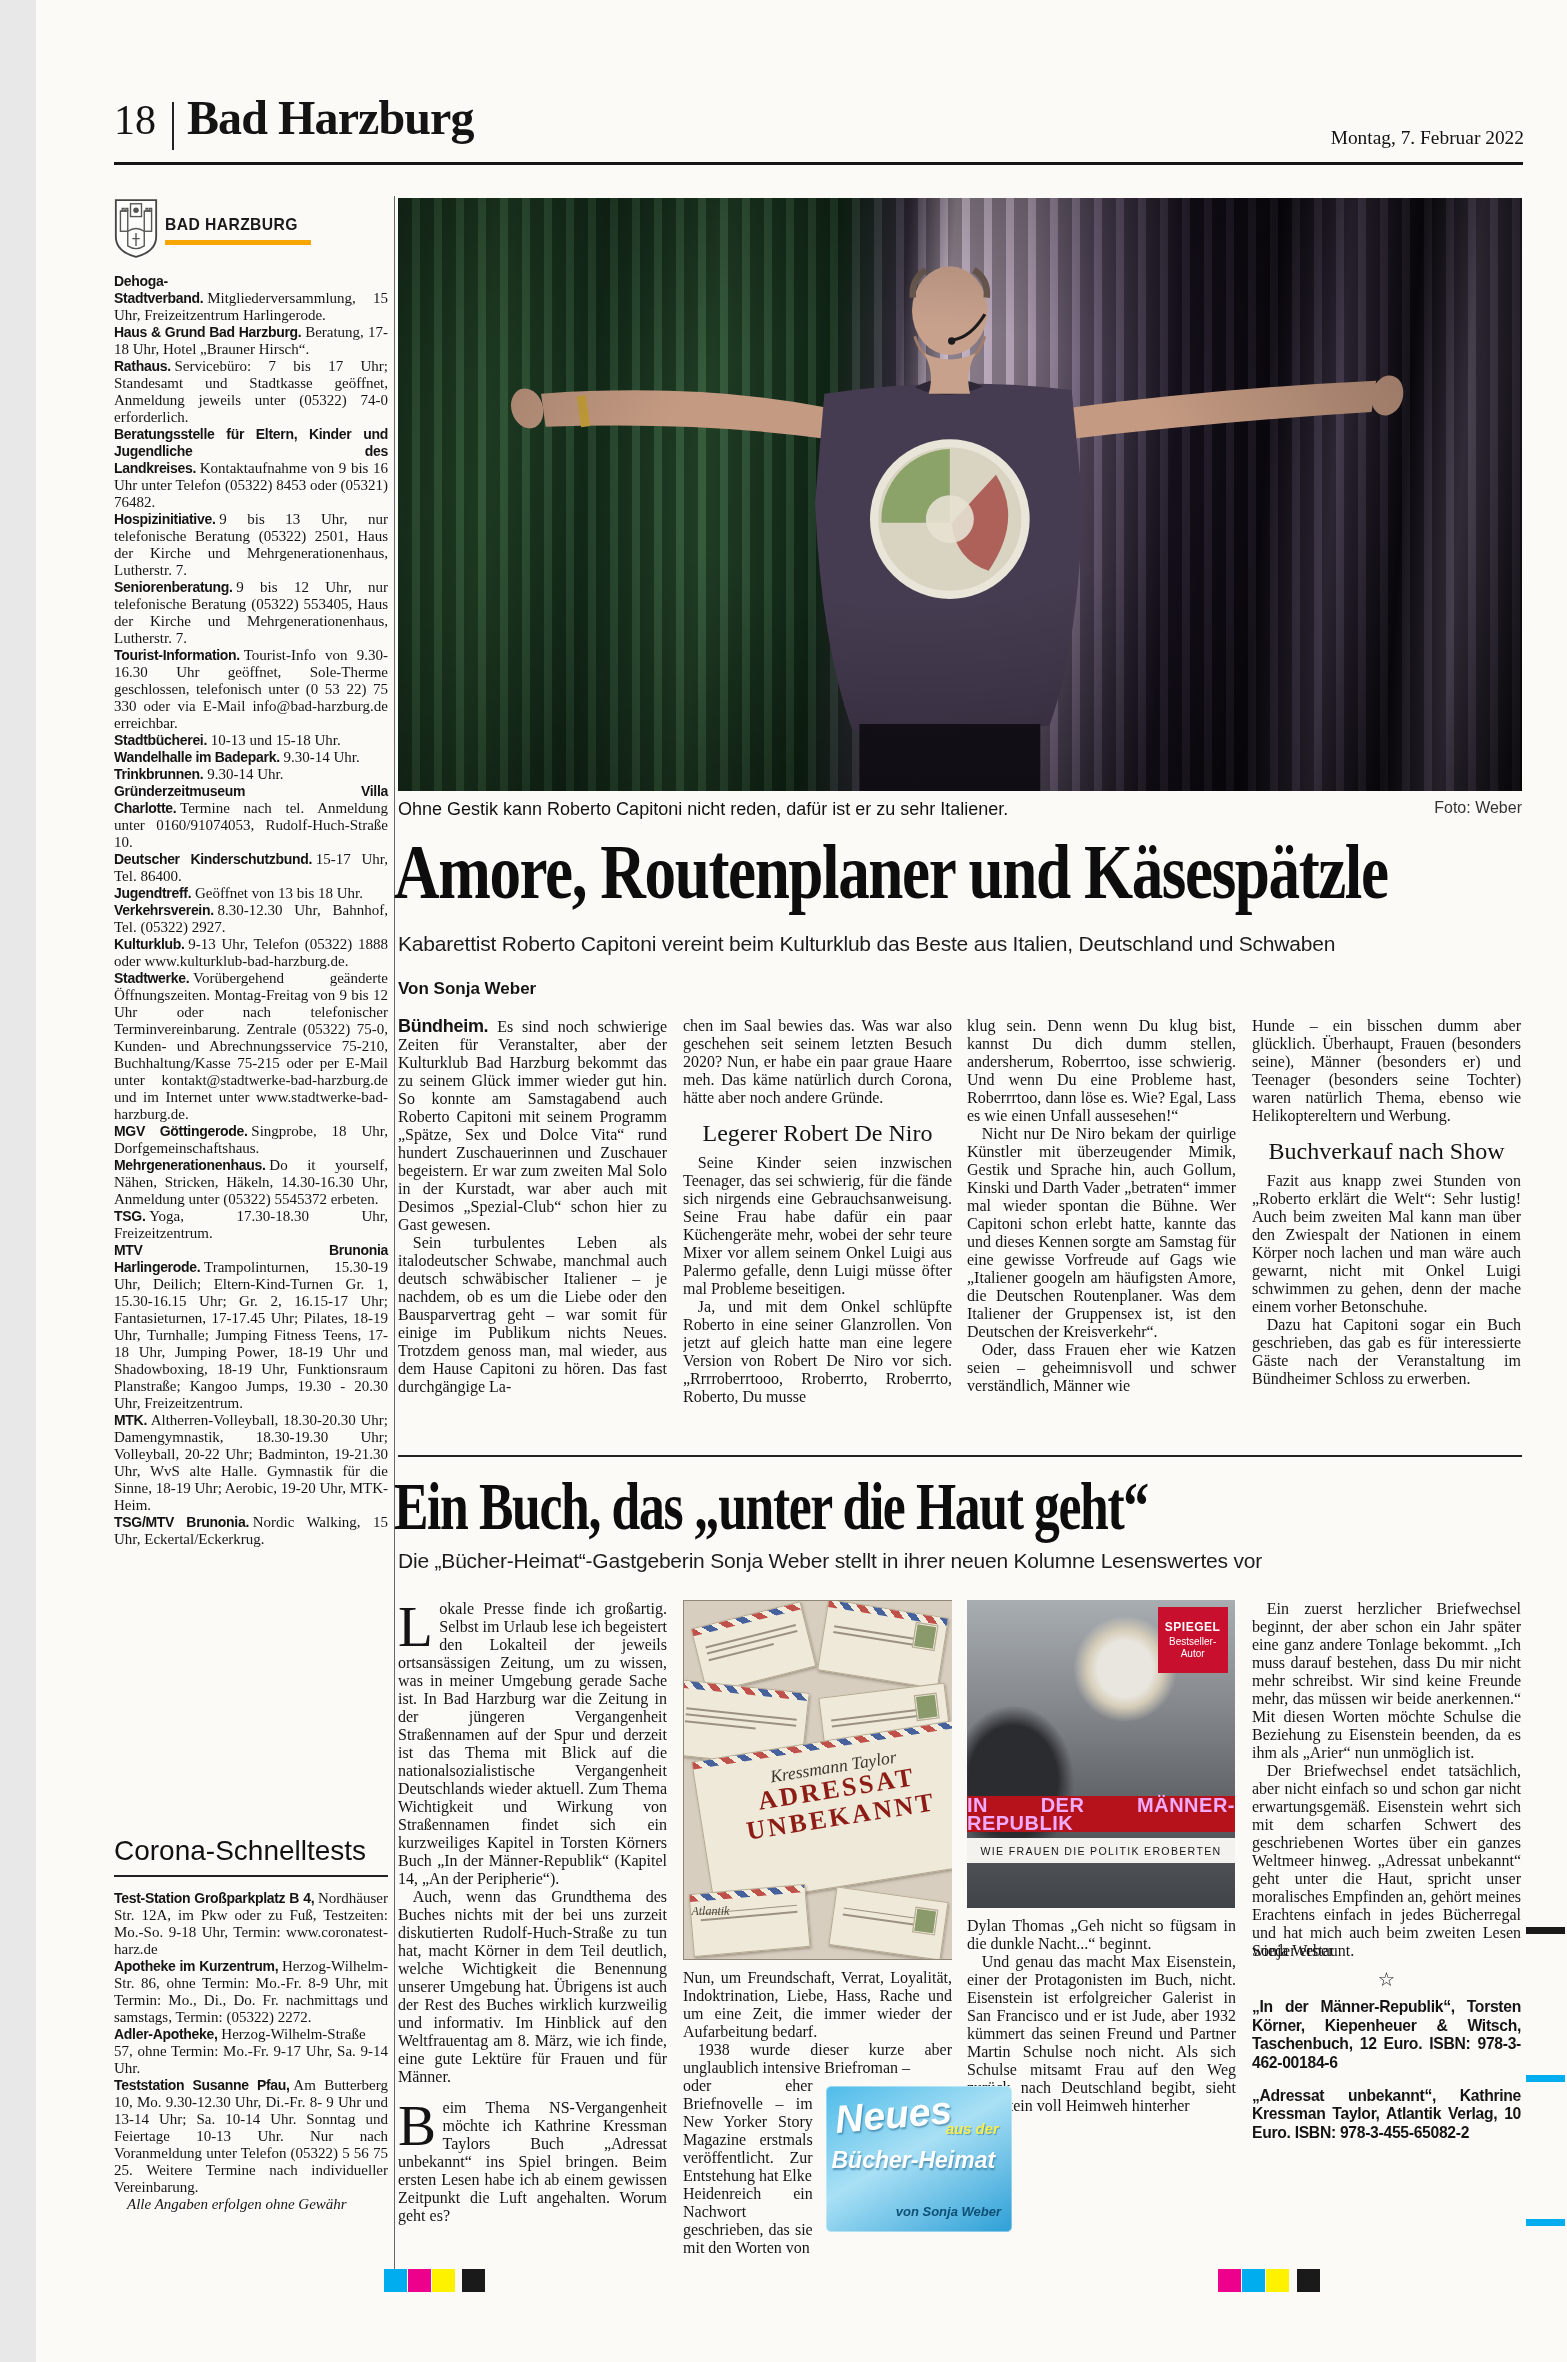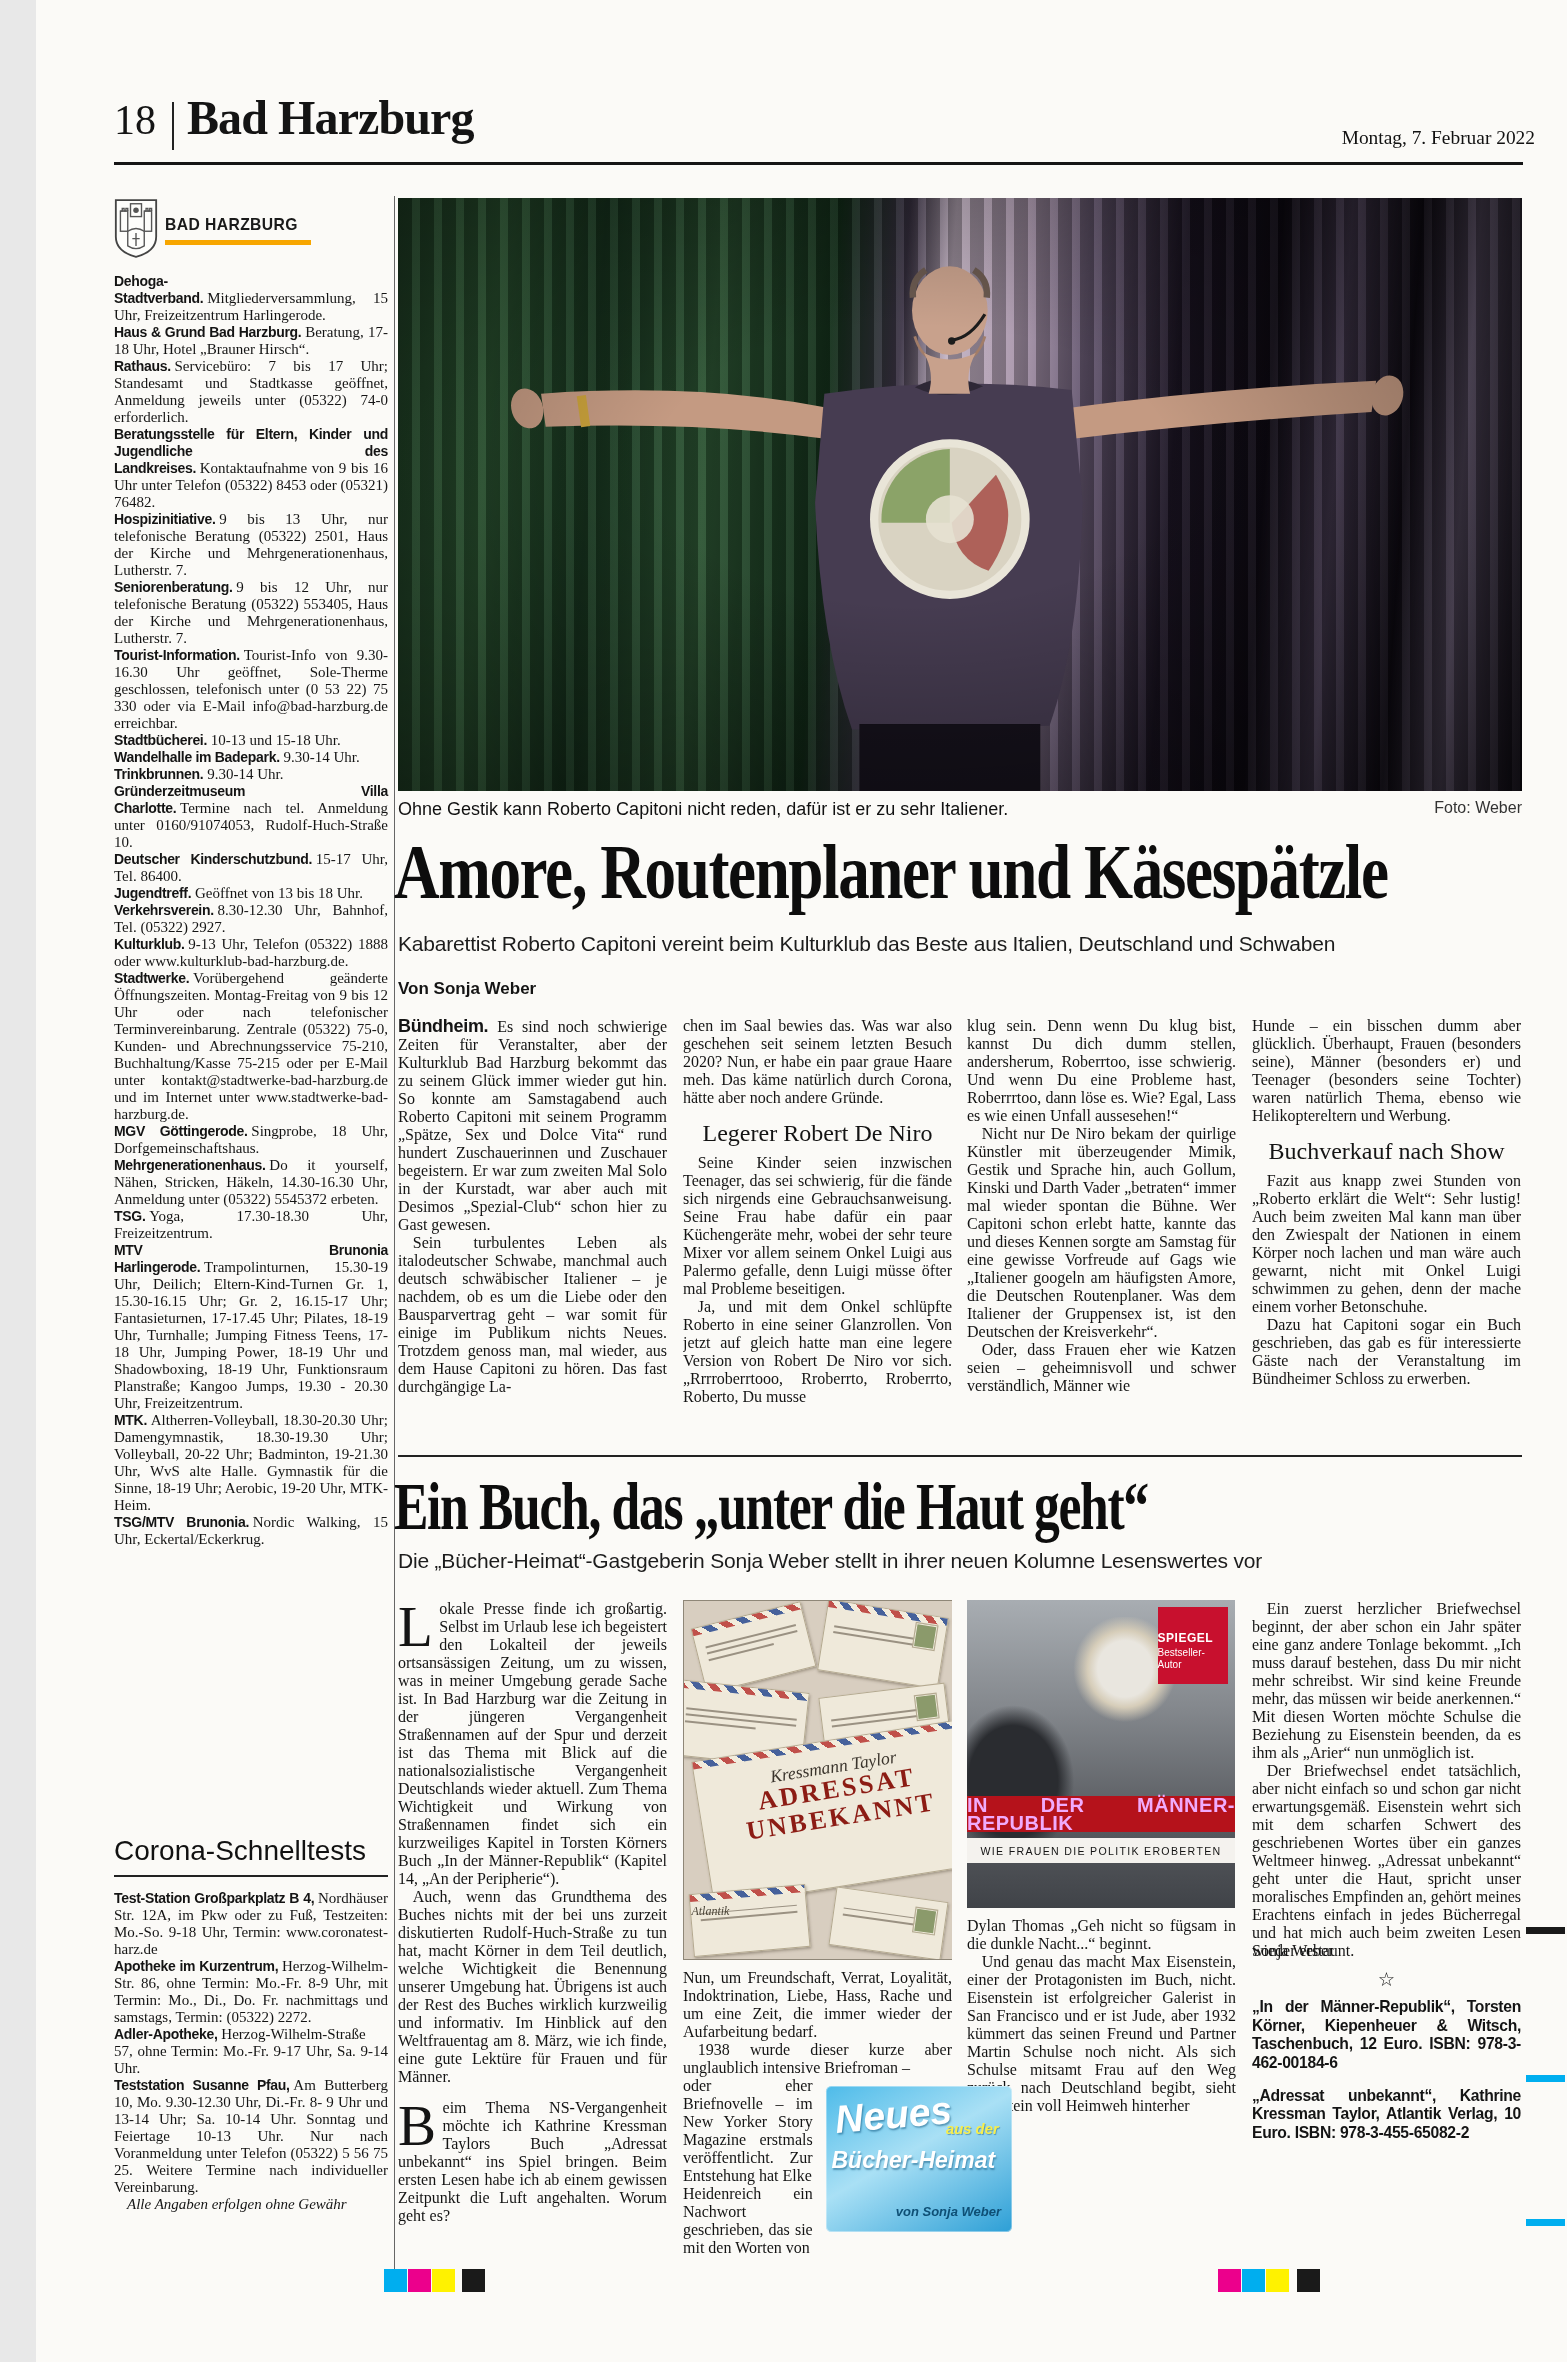--- a/index.html
+++ b/index.html
@@ -4,21 +4,21 @@
 <style>
   html,body{margin:0;padding:0;background:#e8e8e8;}
   .page{position:relative;width:1567px;height:2363px;background:#fbfaf7;overflow:hidden;
         font-family:"Liberation Serif",serif;color:#141414;margin-left:36px;}
   .abs{position:absolute;}
 
   
   .pagenum{left:78px;top:96px;font-size:42px;}
   .pgdiv{left:136px;top:102px;width:1.8px;height:48px;background:#222;}
   .section-title{left:151px;top:90px;font-size:48px;font-weight:bold;letter-spacing:-0.9px;}
-  .pagedate{left:0;top:127px;width:1488px;text-align:right;font-size:19.4px;color:#111;padding-left:11px;}
+  .pagedate{left:0;top:127px;width:1488px;text-align:right;font-size:19.4px;color:#111;}
   .headrule{left:78px;top:162px;width:1409px;height:2.8px;background:#151515;}
 
   
   .crest{left:78px;top:198px;}
   .brand{left:129px;top:216px;font-family:"Liberation Sans",sans-serif;font-weight:bold;
          font-size:15.7px;letter-spacing:0.4px;color:#1a1a1a;}
   .brand-bar{left:129px;top:240px;width:146px;height:4.6px;}
   .sb-list{left:78px;top:273px;width:274px;font-size:15px;line-height:17px;text-align:justify;}
   .sb-list p{margin:0;}
   .sbt{font-family:"Liberation Sans",sans-serif;font-weight:bold;font-size:14px;
@@ -86,21 +86,21 @@
   .c1-pub{position:absolute;left:7.4px;bottom:39px;font-size:12px;font-style:italic;color:#4a4438;}
 
   
   .cover2{position:relative;width:268px;height:308px;overflow:hidden;margin-bottom:9.2px;
       background:linear-gradient(180deg,#a8adb2 0%,#84888d 35%,#5a5d62 70%,#404348 100%);}
   .fig-woman{position:absolute;left:89px;top:16.6px;width:138px;height:185px;
       background:radial-gradient(ellipse 52% 40% at 50% 28%,#e9e6df 0 38%,#d6cdb9 52%,rgba(120,122,126,0) 72%);}
   .fig-man{position:absolute;left:-28px;top:65px;width:148px;height:212px;
       background:radial-gradient(ellipse 55% 48% at 50% 55%,#2a2c30 0 55%,rgba(60,62,66,0) 75%);}
   .badge{position:absolute;top:7.4px;right:7.4px;width:70px;height:55px;background:#c8102e;color:#fff;
-      font-family:"Liberation Sans",sans-serif;padding-top:22px;}
+      font-family:"Liberation Sans",sans-serif;text-align:center;padding-top:11px;}
   .badge .b1{font-weight:bold;font-size:12px;letter-spacing:0.5px;}
   .badge .b2,.badge .b3{font-size:10px;line-height:12px;}
   .band-red{position:absolute;left:0;right:0;top:196px;height:36px;background:#b5121b;color:#f0abfc;
       font-family:"Liberation Sans",sans-serif;font-weight:bold;font-size:20px;letter-spacing:0.5px;
       display:flex;align-items:center;justify-content:center;}
   .band-white{position:absolute;left:0;right:0;top:238px;height:25px;background:#f4f2ee;color:#141414;
       font-family:"Liberation Sans",sans-serif;font-size:10.6px;letter-spacing:1.3px;
       display:flex;align-items:center;justify-content:center;}
 
   

